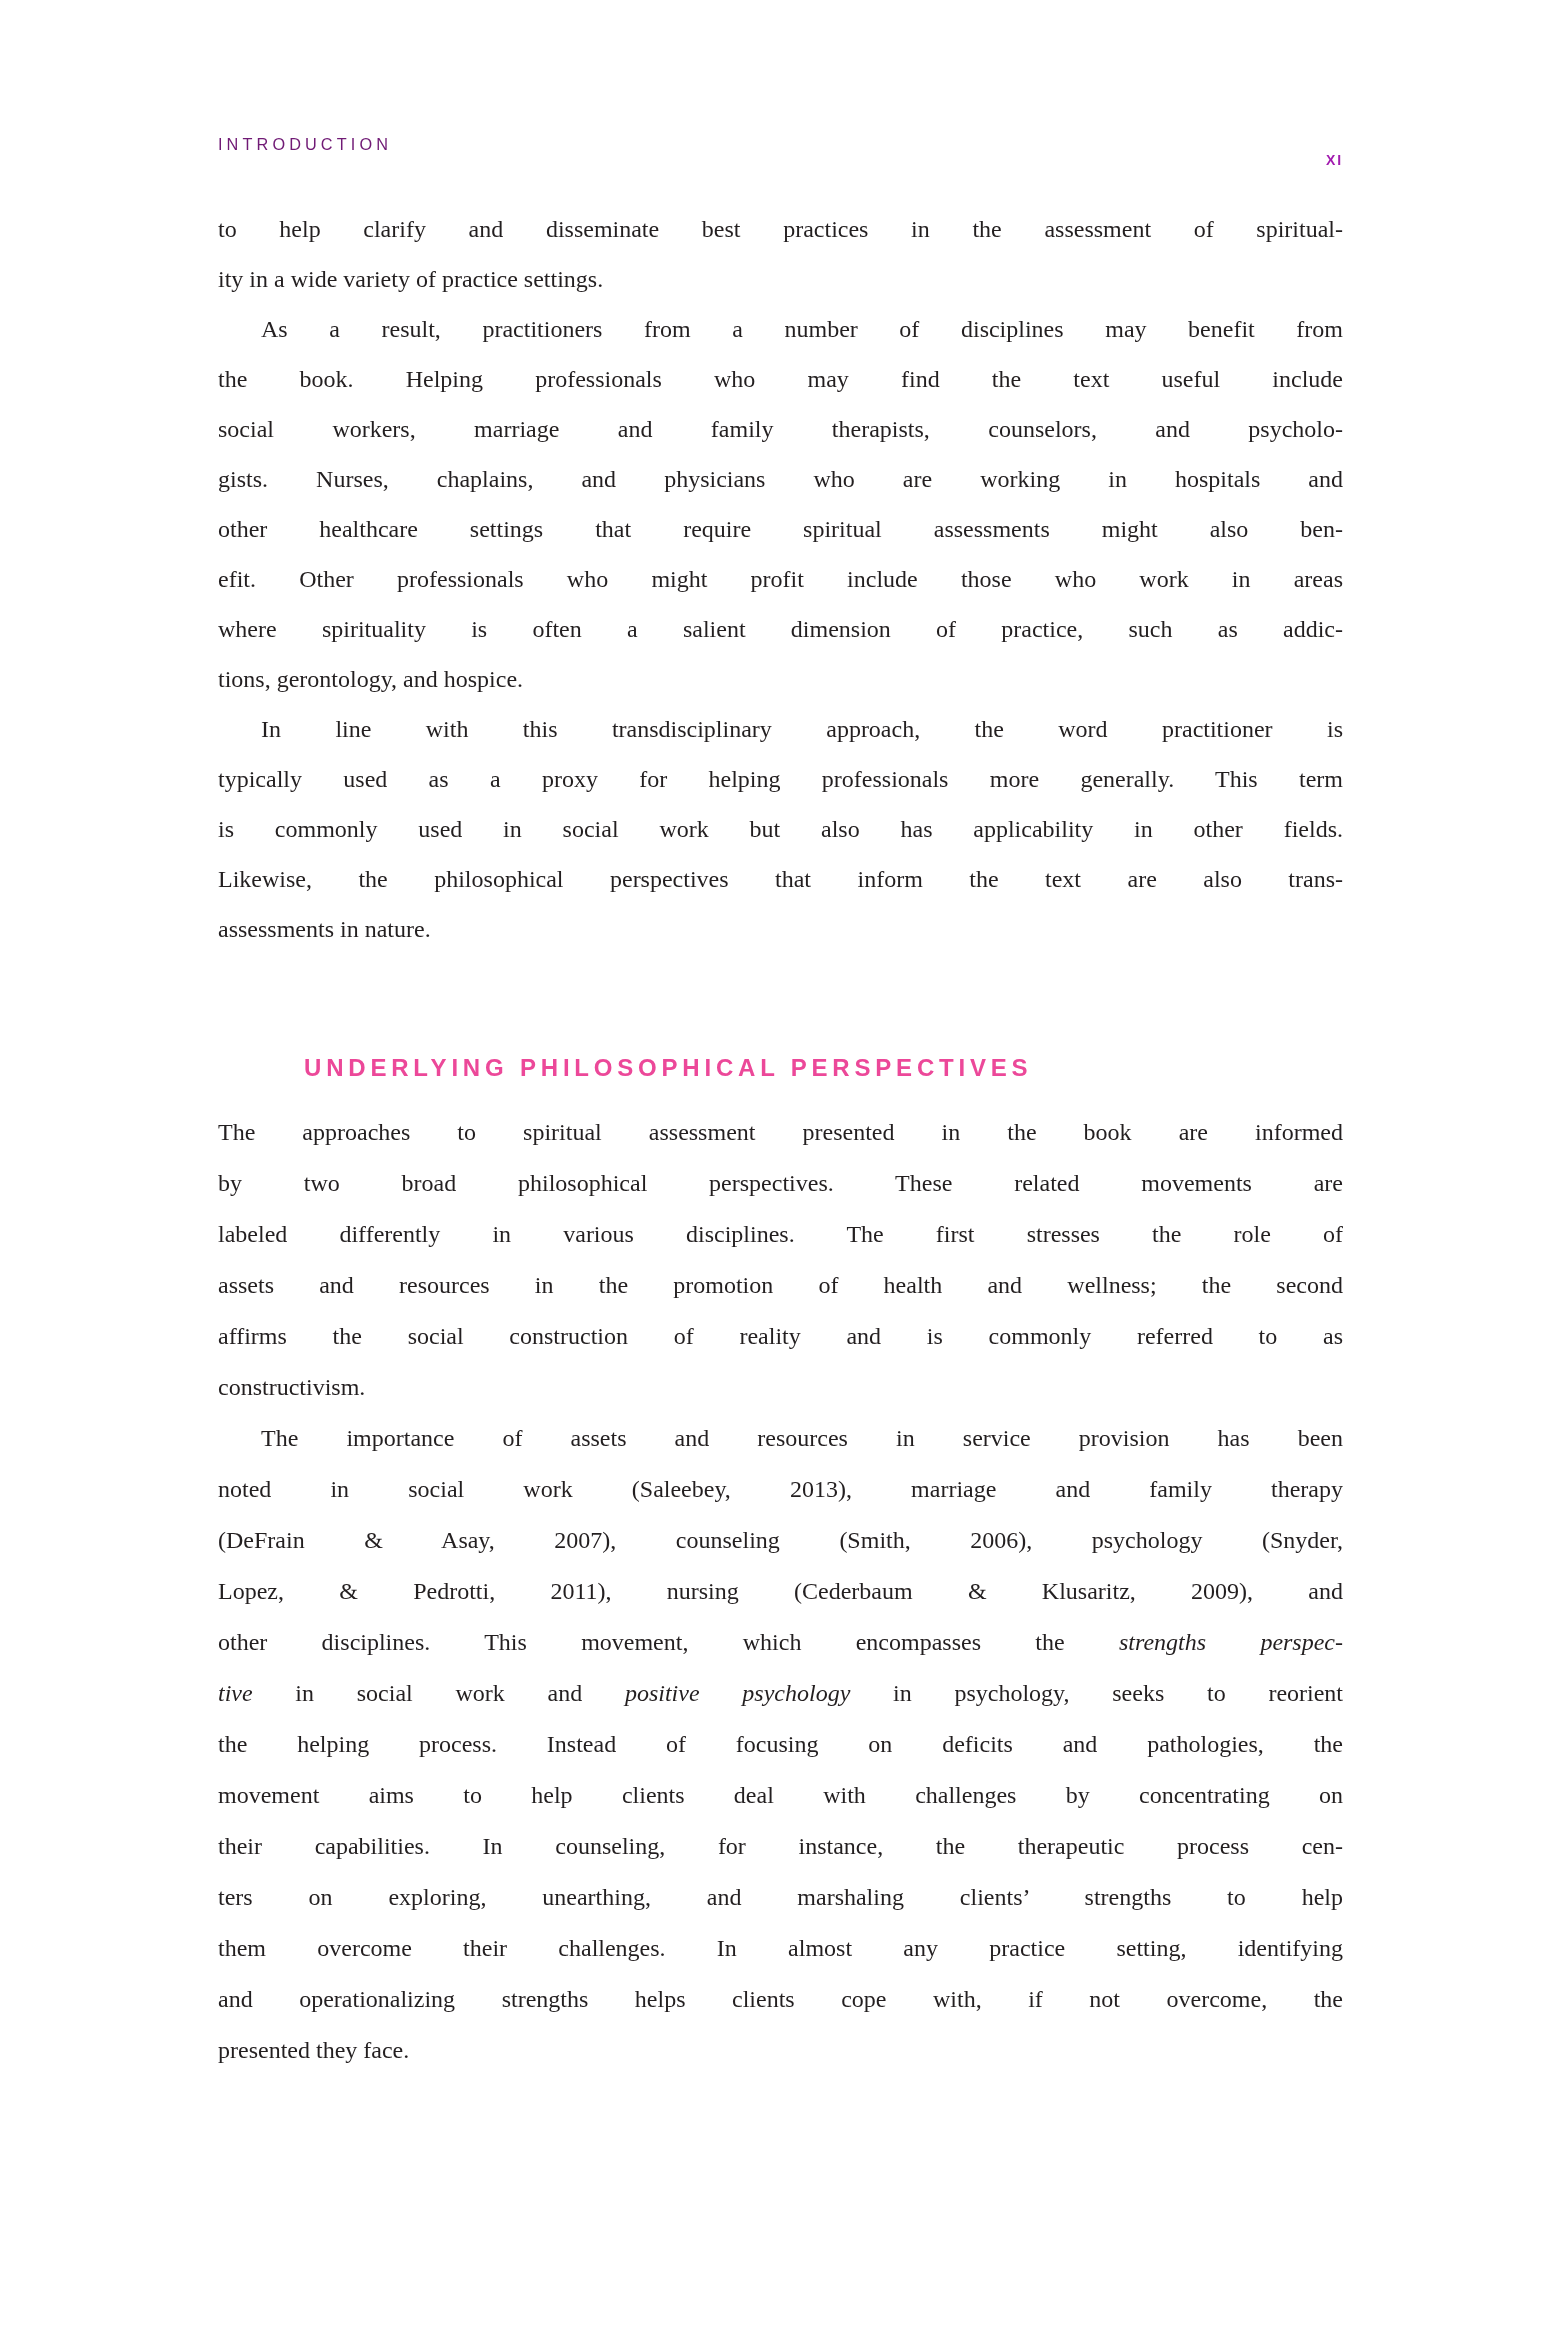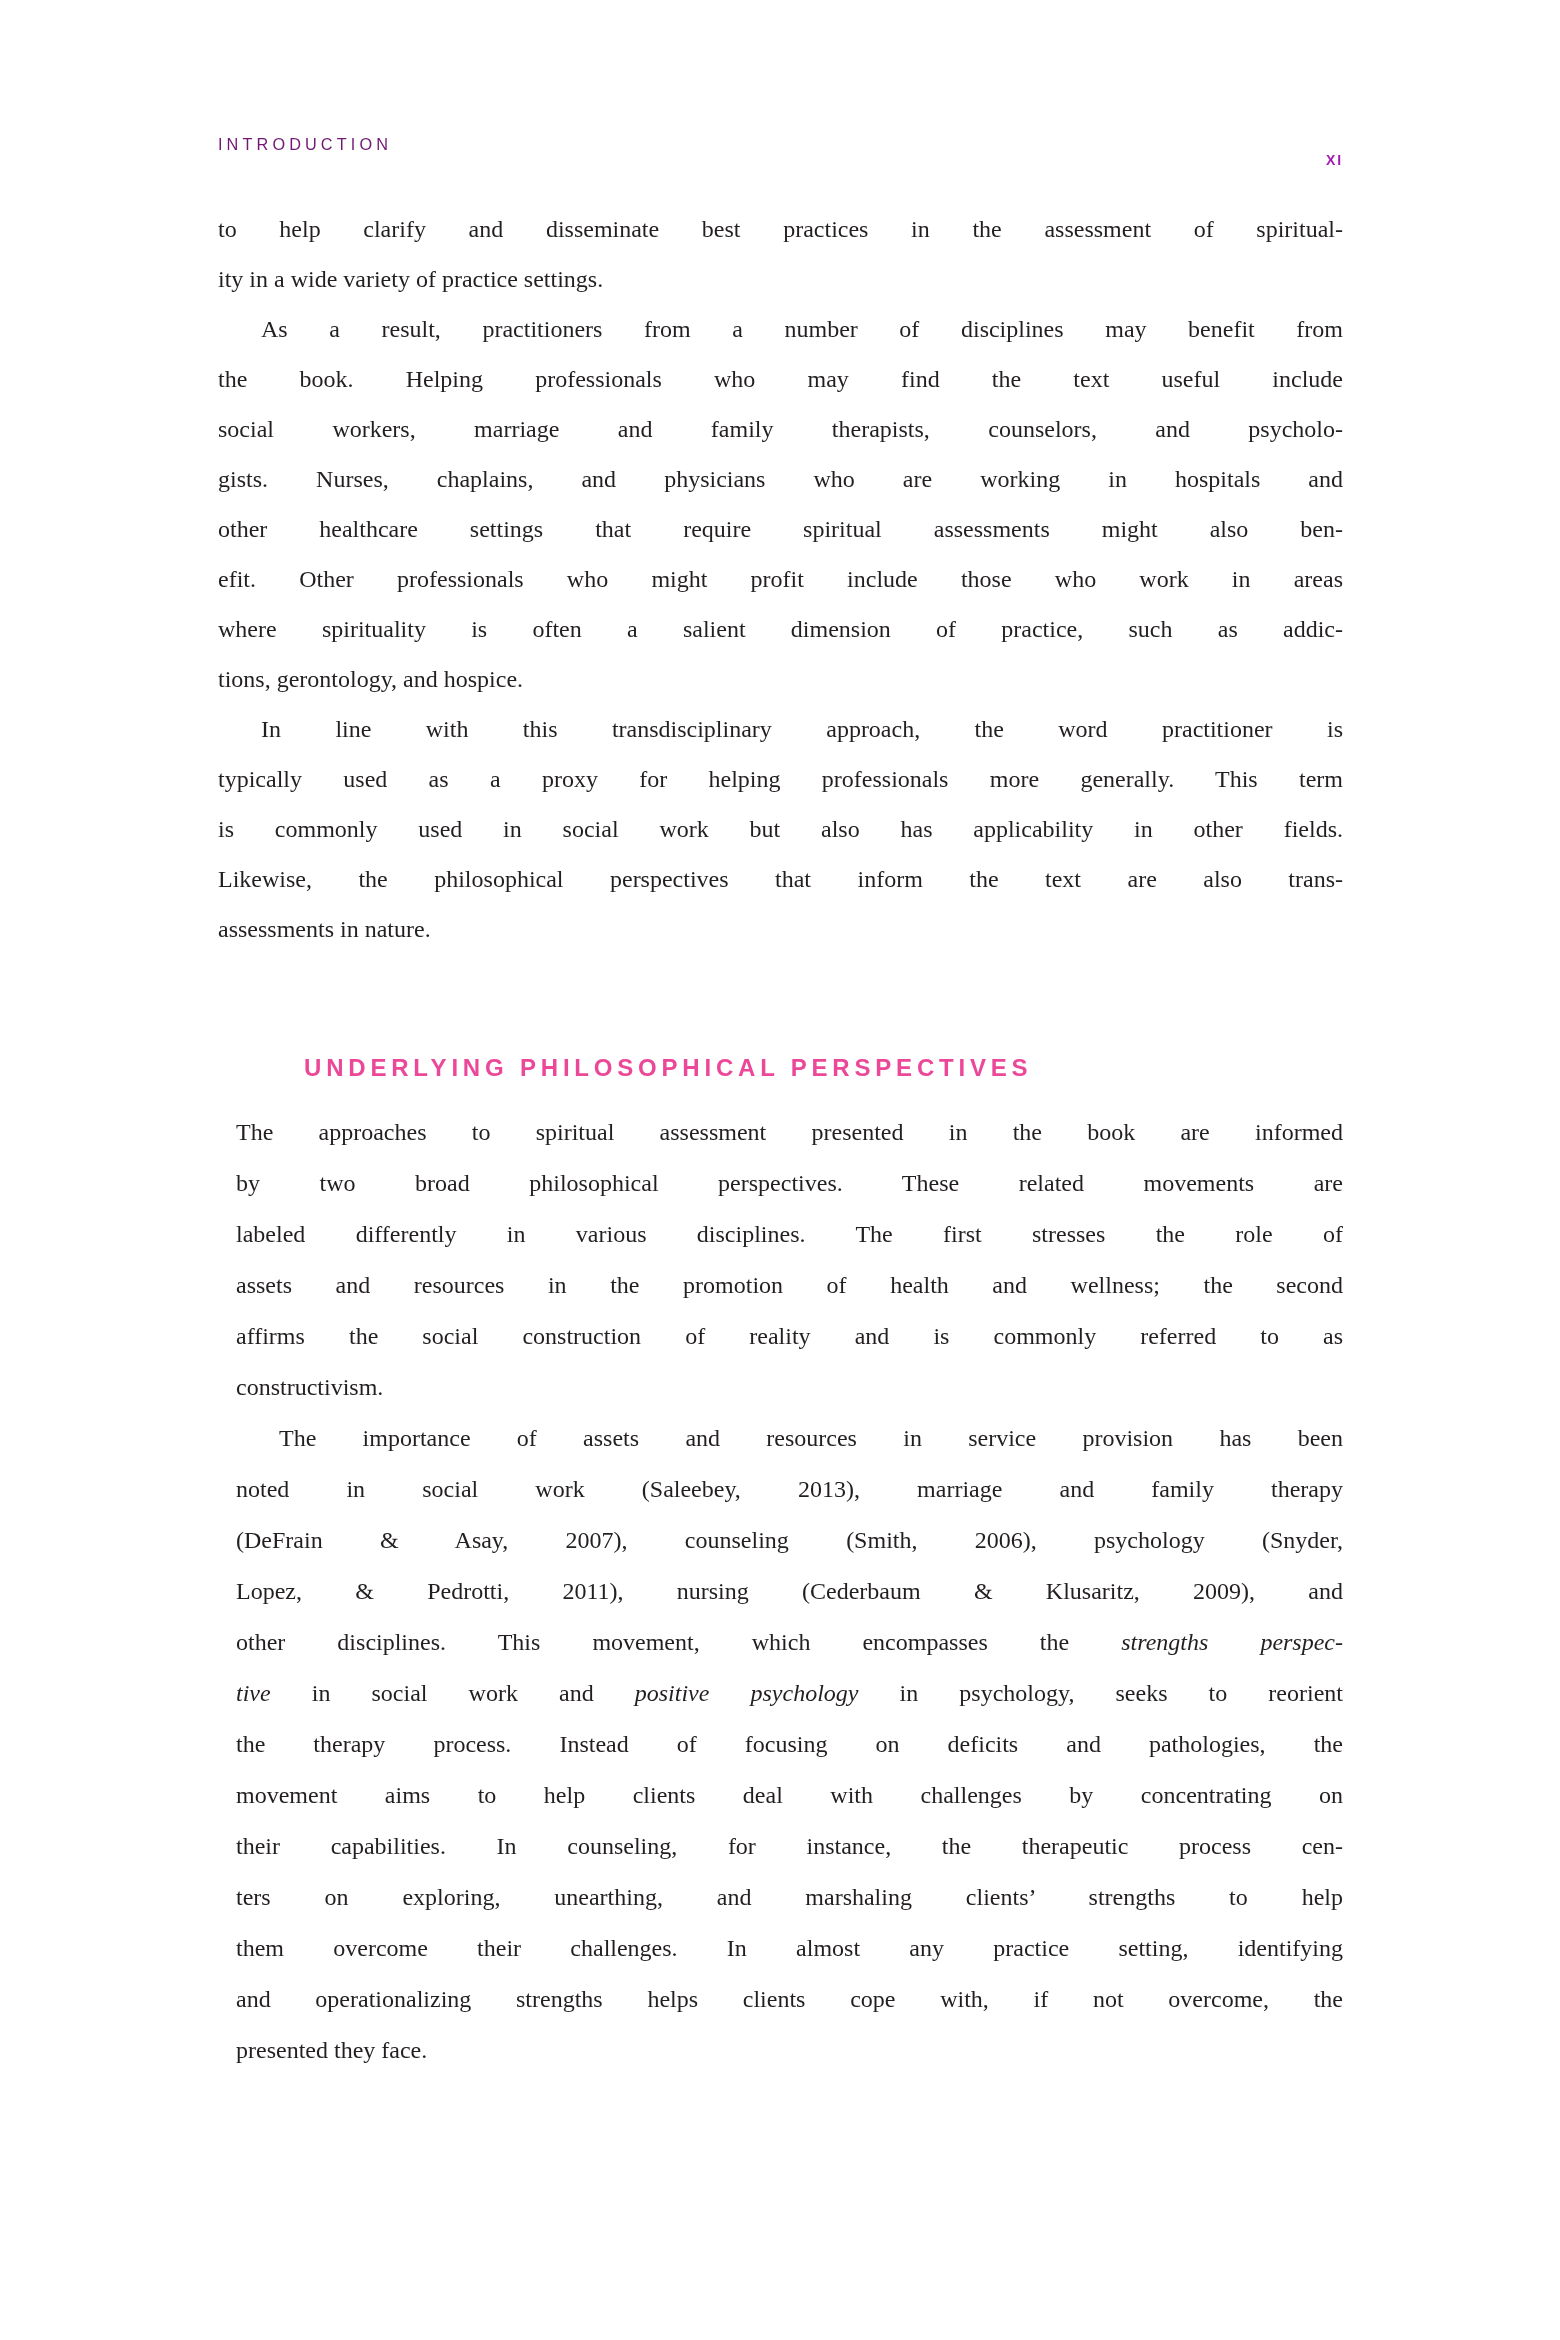--- a/index.html
+++ b/index.html
@@ -17,21 +17,21 @@
       line-height: 21px; color: #a21caf;
     }
     .body-text {
       position: absolute; left: 218px; width: 1125px;
       font-family: "Liberation Serif", serif; font-size: 24px; line-height: 50px;
       color: #231f20;
     }
     .block-a { top: 204px; }
     .block-b { top: 1107px; line-height: 51px; }
     .line { display: block; height: 50px; white-space: nowrap; text-align: justify; text-align-last: justify; }
-    .block-b .line { height: 51px; margin-left: 18px; }
+    .block-b .line { height: 51px; }
     .line.last { text-align-last: left; }
     .line.indent { padding-left: 43px; }
     .line em { font-style: italic; }
     .section-heading {
       position: absolute; left: 304px; top: 1053px;
       font-family: "Liberation Sans", sans-serif; font-weight: bold; font-size: 24px;
       letter-spacing: 4.8px; line-height: 29px; color: #ec4899; white-space: nowrap;
     }
   </style>
 </head>
@@ -79,21 +79,21 @@
       <span class="line">affirms the social construction of reality and is commonly referred to as</span>
       <span class="line last">constructivism.</span>
     </div>
     <div>
       <span class="line indent">The importance of assets and resources in service provision has been</span>
       <span class="line">noted in social work (Saleebey, 2013), marriage and family therapy</span>
       <span class="line">(DeFrain &amp; Asay, 2007), counseling (Smith, 2006), psychology (Snyder,</span>
       <span class="line">Lopez, &amp; Pedrotti, 2011), nursing (Cederbaum &amp; Klusaritz, 2009), and</span>
       <span class="line"><span>other disciplines. This movement, which encompasses the </span><em>strengths perspec-</em></span>
       <span class="line"><em>tive</em><span> in social work and </span><em>positive psychology</em><span> in psychology, seeks to reorient</span></span>
-      <span class="line">the therapy process. Instead of focusing on deficits and pathologies, the</span>
+      <span class="line">the helping process. Instead of focusing on deficits and pathologies, the</span>
       <span class="line">movement aims to help clients deal with challenges by concentrating on</span>
       <span class="line">their capabilities. In counseling, for instance, the therapeutic process cen-</span>
       <span class="line">ters on exploring, unearthing, and marshaling clients’ strengths to help</span>
       <span class="line">them overcome their challenges. In almost any practice setting, identifying</span>
       <span class="line">and operationalizing strengths helps clients cope with, if not overcome, the</span>
       <span class="line last">presented they face.</span>
     </div>
   </div>
 
 </div>

